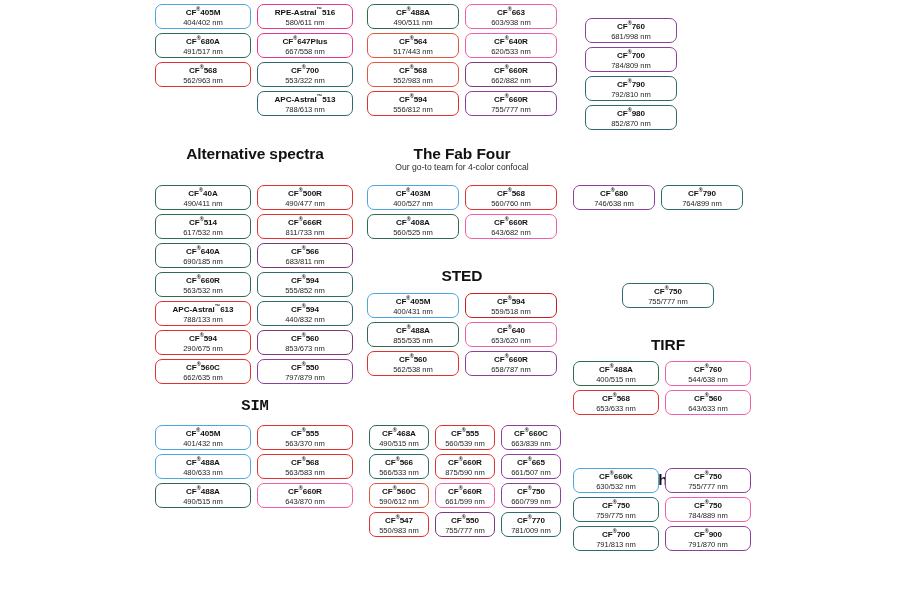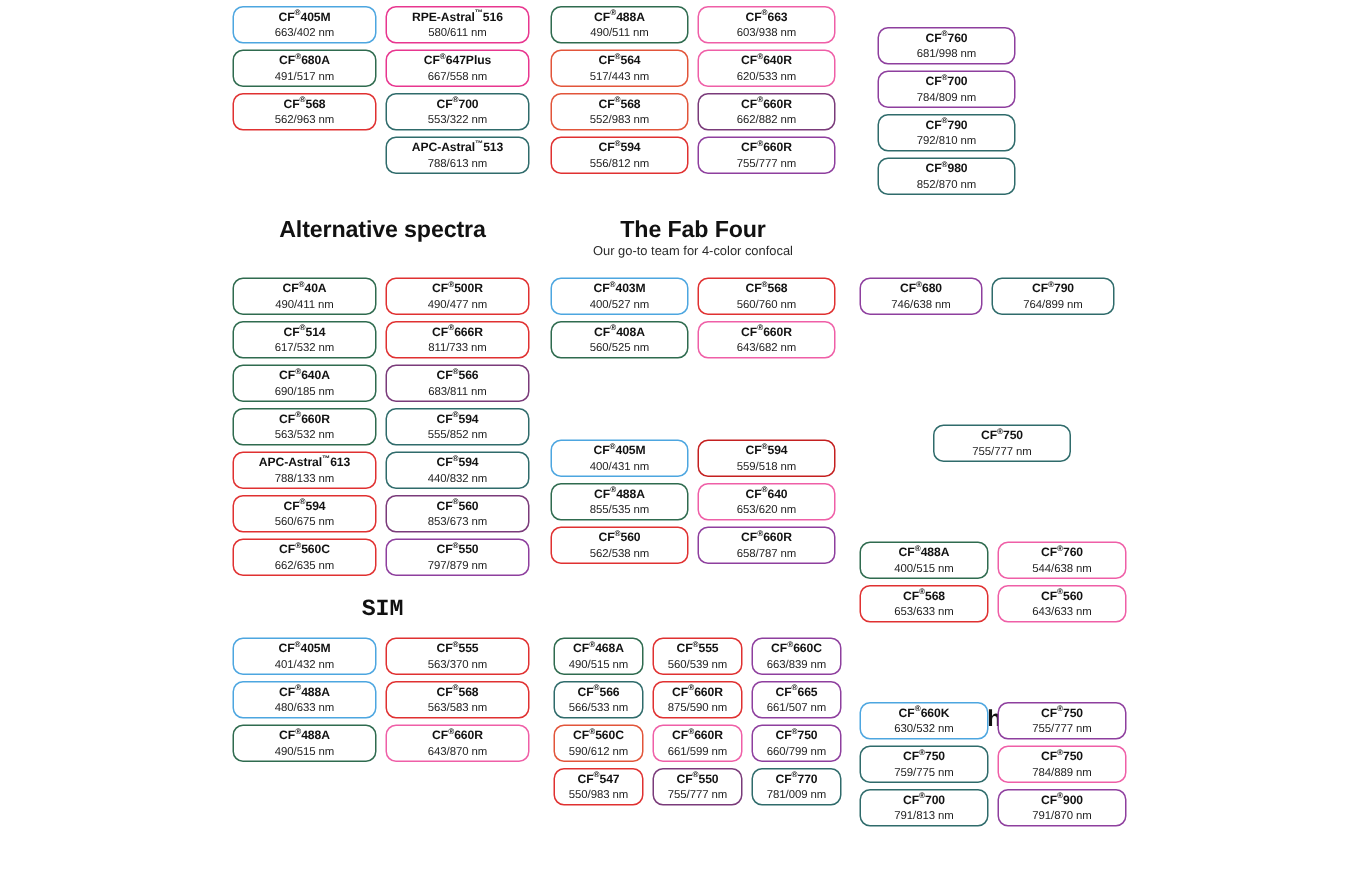--- a/index.html
+++ b/index.html
@@ -98,21 +98,21 @@
     visibility: hidden;
   }
 </style>
 </head>
 <body>
 
 <div class="page">
     <div class="block grid cols2" style="left: 155px; top: 4px; --cw: 96px;">
       <div class="card" style="border-color: rgb(77, 166, 224);">
         <div class="nm">CF<sup>®</sup>405M</div>
-        <div class="wl">663/402 nm</div>
+        <div class="wl">404/402 nm</div>
       </div>
       <div class="card" style="border-color: rgb(232, 54, 143);">
         <div class="nm">RPE-Astral<sup>™</sup>516</div>
         <div class="wl">580/611 nm</div>
       </div>
       <div class="card" style="border-color: rgb(47, 107, 79);">
         <div class="nm">CF<sup>®</sup>680A</div>
         <div class="wl">491/517 nm</div>
       </div>
       <div class="card" style="border-color: rgb(232, 54, 143);">
@@ -227,21 +227,21 @@
       <div class="card" style="border-color: rgb(224, 49, 49);">
         <div class="nm">APC-Astral<sup>™</sup>613</div>
         <div class="wl">788/133 nm</div>
       </div>
       <div class="card" style="border-color: rgb(47, 107, 107);">
         <div class="nm">CF<sup>®</sup>594</div>
         <div class="wl">440/832 nm</div>
       </div>
       <div class="card" style="border-color: rgb(224, 49, 49);">
         <div class="nm">CF<sup>®</sup>594</div>
-        <div class="wl">560/675 nm</div>
+        <div class="wl">290/675 nm</div>
       </div>
       <div class="card" style="border-color: rgb(122, 59, 122);">
         <div class="nm">CF<sup>®</sup>560</div>
         <div class="wl">853/673 nm</div>
       </div>
       <div class="card" style="border-color: rgb(224, 49, 49);">
         <div class="nm">CF<sup>®</sup>560C</div>
         <div class="wl">662/635 nm</div>
       </div>
       <div class="card" style="border-color: rgb(142, 63, 158);">
@@ -264,20 +264,23 @@
       </div>
       <div class="card" style="border-color: rgb(47, 107, 79);">
         <div class="nm">CF<sup>®</sup>408A</div>
         <div class="wl">560/525 nm</div>
       </div>
       <div class="card" style="border-color: rgb(239, 95, 167);">
         <div class="nm">CF<sup>®</sup>660R</div>
         <div class="wl">643/682 nm</div>
       </div>
     </div>
+    <div class="block" style="left: 367px; top: 267px; width: 190px;">
+      <div class="sec-title">STED</div>
+    </div>
     <div class="block grid cols2" style="left: 367px; top: 293px; --cw: 92px;">
       <div class="card" style="border-color: rgb(77, 166, 224);">
         <div class="nm">CF<sup>®</sup>405M</div>
         <div class="wl">400/431 nm</div>
       </div>
       <div class="card" style="border-color: rgb(196, 32, 32);">
         <div class="nm">CF<sup>®</sup>594</div>
         <div class="wl">559/518 nm</div>
       </div>
       <div class="card" style="border-color: rgb(47, 107, 79);">
@@ -306,20 +309,23 @@
         <div class="nm">CF<sup>®</sup>790</div>
         <div class="wl">764/899 nm</div>
       </div>
     </div>
     <div class="block grid cols1" style="left: 622px; top: 283px; --cw: 92px;">
       <div class="card" style="border-color: rgb(47, 107, 107);">
         <div class="nm">CF<sup>®</sup>750</div>
         <div class="wl">755/777 nm</div>
       </div>
     </div>
+    <div class="block" style="left: 573px; top: 336px; width: 190px;">
+      <div class="sec-title">TIRF</div>
+    </div>
     <div class="block grid cols2" style="left: 573px; top: 361px; --cw: 86px;">
       <div class="card" style="border-color: rgb(47, 107, 79);">
         <div class="nm">CF<sup>®</sup>488A</div>
         <div class="wl">400/515 nm</div>
       </div>
       <div class="card" style="border-color: rgb(239, 95, 167);">
         <div class="nm">CF<sup>®</sup>760</div>
         <div class="wl">544/638 nm</div>
       </div>
       <div class="card" style="border-color: rgb(224, 49, 49);">

